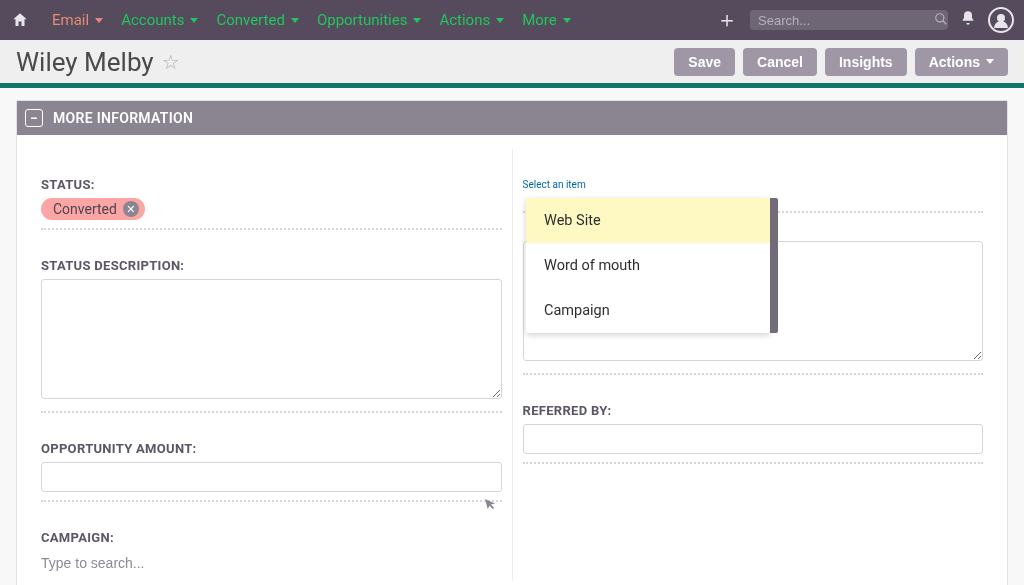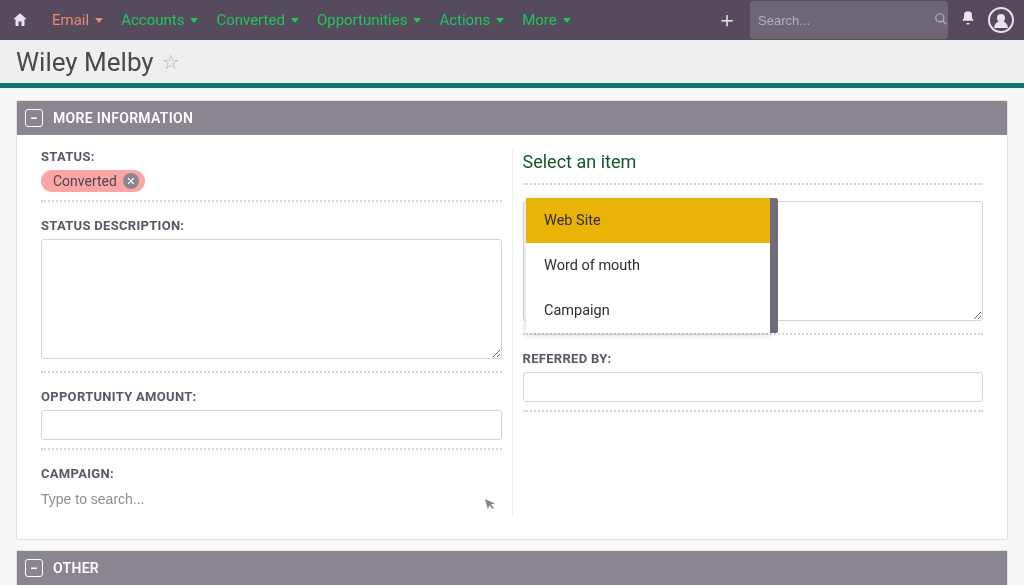--- a/index.html
+++ b/index.html
@@ -42,21 +42,21 @@
     border-top: 5px solid currentColor;
   }
   .topnav-right {
     margin-left: auto;
     display: flex; align-items: center; gap: 12px;
   }
   .plus-icon { font-size: 22px; color: #e8e4eb; cursor:pointer; line-height:1; }
   .search-wrap {
     background: #6e6575;
     border-radius: 4px;
-    height: 38px;
+    height: 20px;
     width: 198px;
     display: flex; align-items: center;
     padding: 0 8px;
   }
   .search-input {
     background: transparent; border: none; outline: none;
     color: #ddd9e0; font-size: 13px;
     flex: 1;
   }
   .search-input::placeholder { color: #b7b0bd; }
@@ -133,21 +133,21 @@
     font-size: 14px; line-height:1;
     cursor:pointer;
   }
   .panel-body {
     display:flex;
     padding: 14px 14px 22px 14px;
   }
   .col { flex:1; padding: 0 10px; }
   .col-left { border-right: 1px solid #ededed; }
 
-  .field-block { margin-bottom: 6px; }
+  .field-block { margin-bottom: 6px; margin-top: 28px; }
   .field-label {
     font-size: 13px;
     font-weight: 700;
     color: #5c5565;
     letter-spacing:.3px;
     margin-bottom: 6px;
     display:block;
   }
   .dotted-sep {
     margin-top: 8px;
@@ -188,22 +188,22 @@
     height:30px;
     border:1px solid #d6d6d6;
     border-radius:3px;
     padding: 0 8px;
     font-size:14px;
     color:#555;
   }
   .select-like {
     width:100%;
     min-height:26px;
-    color:#14532d;
-    font-size:18px;
+    color:#0369a1;
+    font-size:10px;
     padding: 2px 0px;
     cursor:pointer;
   }
 
   .typesearch {
     width:100%;
     border:none;
     font-size:14px;
     padding:4px 0;
     color:#737373;
@@ -230,21 +230,21 @@
     width:8px; height:100%;
     background: #716b7a;
     border-radius: 0 2px 2px 0;
   }
   .dd-item {
     padding: 14px 18px;
     font-size: 14.5px;
     color:#2e2e2e;
     cursor:pointer;
   }
-  .dd-item.hover { background:#eab308; }
+  .dd-item.hover { background:#fef9c3; }
 
   
   .cursor-arrow {
     position:absolute;
     left: 485px; top: 496px;
     font-size: 16px;
     color:#7a7482;
     transform: rotate(-15deg);
     pointer-events:none;
   }
@@ -310,20 +310,29 @@
           <span class="avatar-head"></span>
           <span class="avatar-body"></span>
         </span>
     </span>
   </div>
 </div>
 
 <div class="titlebar">
   <span class="record-title">Wiley Melby</span>
   <span class="star-icon">☆</span>
+  <div class="titlebar-actions">
+    <button class="tb-btn">Save</button>
+    <button class="tb-btn">Cancel</button>
+    <button class="tb-btn">Insights</button>
+    <button class="tb-btn">
+      <span>Actions</span>
+      <span class="caret-down"></span>
+    </button>
+  </div>
 </div>
 
 <div class="panel">
   <div class="panel-header">
     <span class="collapse-btn">−</span>
     <span>MORE INFORMATION</span>
   </div>
   <div class="panel-body">
 
     <div class="col col-left">

